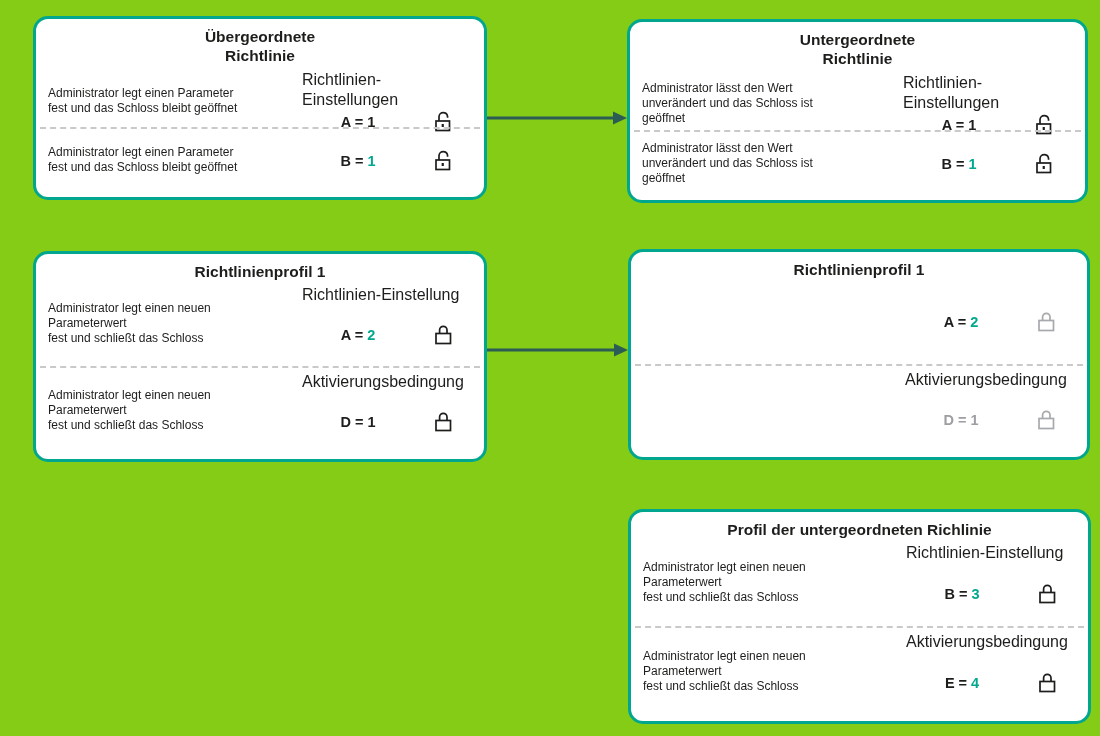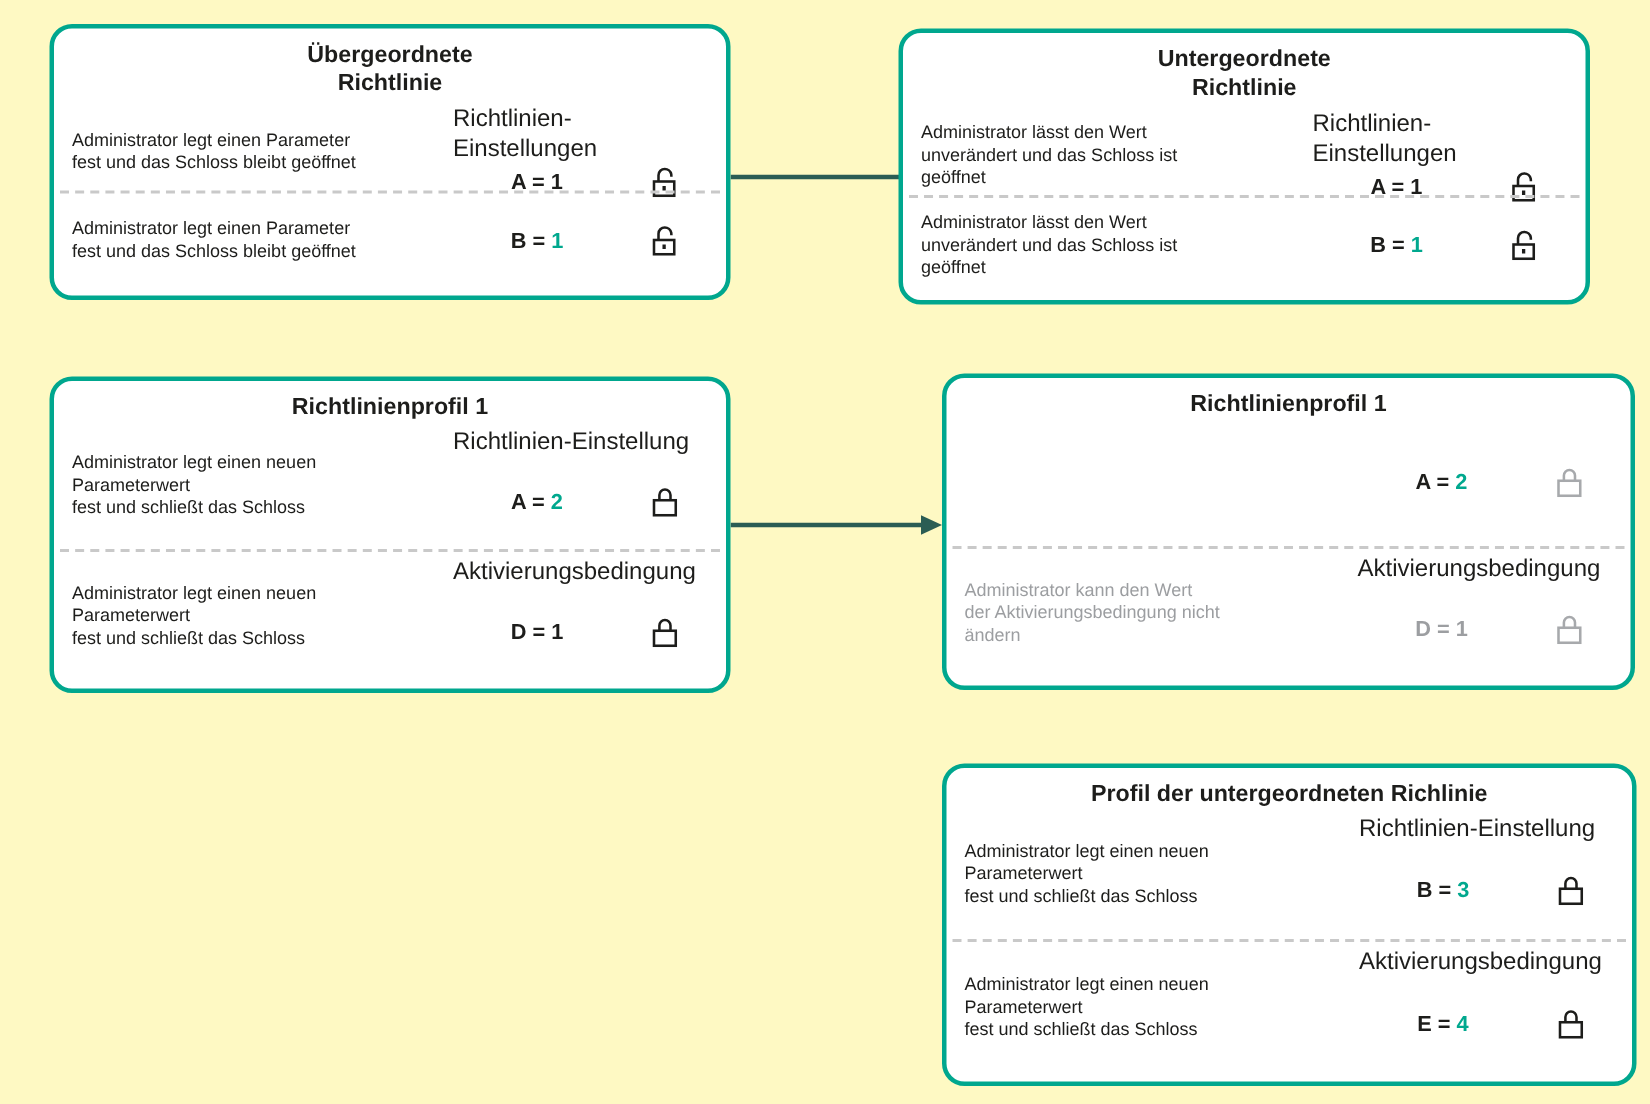--- a/index.html
+++ b/index.html
@@ -1,16 +1,16 @@
 <!DOCTYPE html>
 <html><head>
 <meta charset="utf-8">
 <style>
   html,body{margin:0;padding:0;background:#ffffff;}
-  .canvas{position:relative;width:1100px;height:736px;background:#fef9c3;
+  .canvas{position:relative;width:1100px;height:736px;background:#84cc16;
     font-family:"Liberation Sans", sans-serif;color:#1d1d1b;overflow:hidden;}
   .box{position:absolute;box-sizing:border-box;border:3px solid #00a78e;border-radius:15px;
     background:#ffffff;padding:8px 12px;display:flex;flex-direction:column;}
   .box-title{text-align:center;font-weight:bold;font-size:15.5px;line-height:1.25;
     white-space:pre-line;margin-bottom:2px;flex:0 0 auto;}
   .section{flex:1 1 0;min-height:0;display:grid;
     grid-template-columns:1fr 112px 58px;
     grid-template-rows:auto 1fr;
     grid-template-areas:"txt hdr hdr" "txt val lock";}
   .sec-header{grid-area:hdr;text-align:left;font-size:16px;line-height:1.25;
@@ -67,21 +67,21 @@
           </svg>
       </div>
     </div>
   </div>
 
   <svg class="arrow" style="left:487px;top:109px" width="141" height="18">
     <line x1="0" y1="9" x2="127" y2="9"></line>
     <polygon points="126,2.5 140,9 126,15.5"></polygon>
   </svg>
 
-  <div class="box" style="left:599px;top:19px;width:461px;height:184px">
+  <div class="box" style="left:627px;top:19px;width:461px;height:184px">
     <div class="box-title">Untergeordnete
 Richtlinie</div>
     <div class="section">
       <div class="sec-header">Richtlinien-Einstellungen</div>
       <div class="sec-text">Administrator lässt den Wert
 unverändert und das Schloss ist
 geöffnet</div>
       <div class="sec-value"><span>A =</span><span class="num">1</span></div>
       <div class="sec-lock">
         <svg class="lock" width="21" height="24" viewBox="0 0 21 24">
@@ -151,23 +151,20 @@
       <div class="sec-lock muted-lock">
         <svg class="lock" width="21" height="24" viewBox="0 0 21 24">
             <rect x="3" y="10.5" width="14.5" height="10" fill="none" stroke="currentColor" stroke-width="1.7"></rect>
             <path d="M6.6 10.5 V7 a3.7 3.7 0 0 1 7.4 0 V10.5" fill="none" stroke="currentColor" stroke-width="1.7"></path>
           </svg>
       </div>
     </div>
     <div class="divider"></div>
     <div class="section">
       <div class="sec-header">Aktivierungsbedingung</div>
-      <div class="sec-text muted">Administrator kann den Wert
-der Aktivierungsbedingung nicht
-ändern</div>
       <div class="sec-value muted"><span>D =</span><span class="num">1</span></div>
       <div class="sec-lock muted-lock">
         <svg class="lock" width="21" height="24" viewBox="0 0 21 24">
             <rect x="3" y="10.5" width="14.5" height="10" fill="none" stroke="currentColor" stroke-width="1.7"></rect>
             <path d="M6.6 10.5 V7 a3.7 3.7 0 0 1 7.4 0 V10.5" fill="none" stroke="currentColor" stroke-width="1.7"></path>
           </svg>
       </div>
     </div>
   </div>
 

